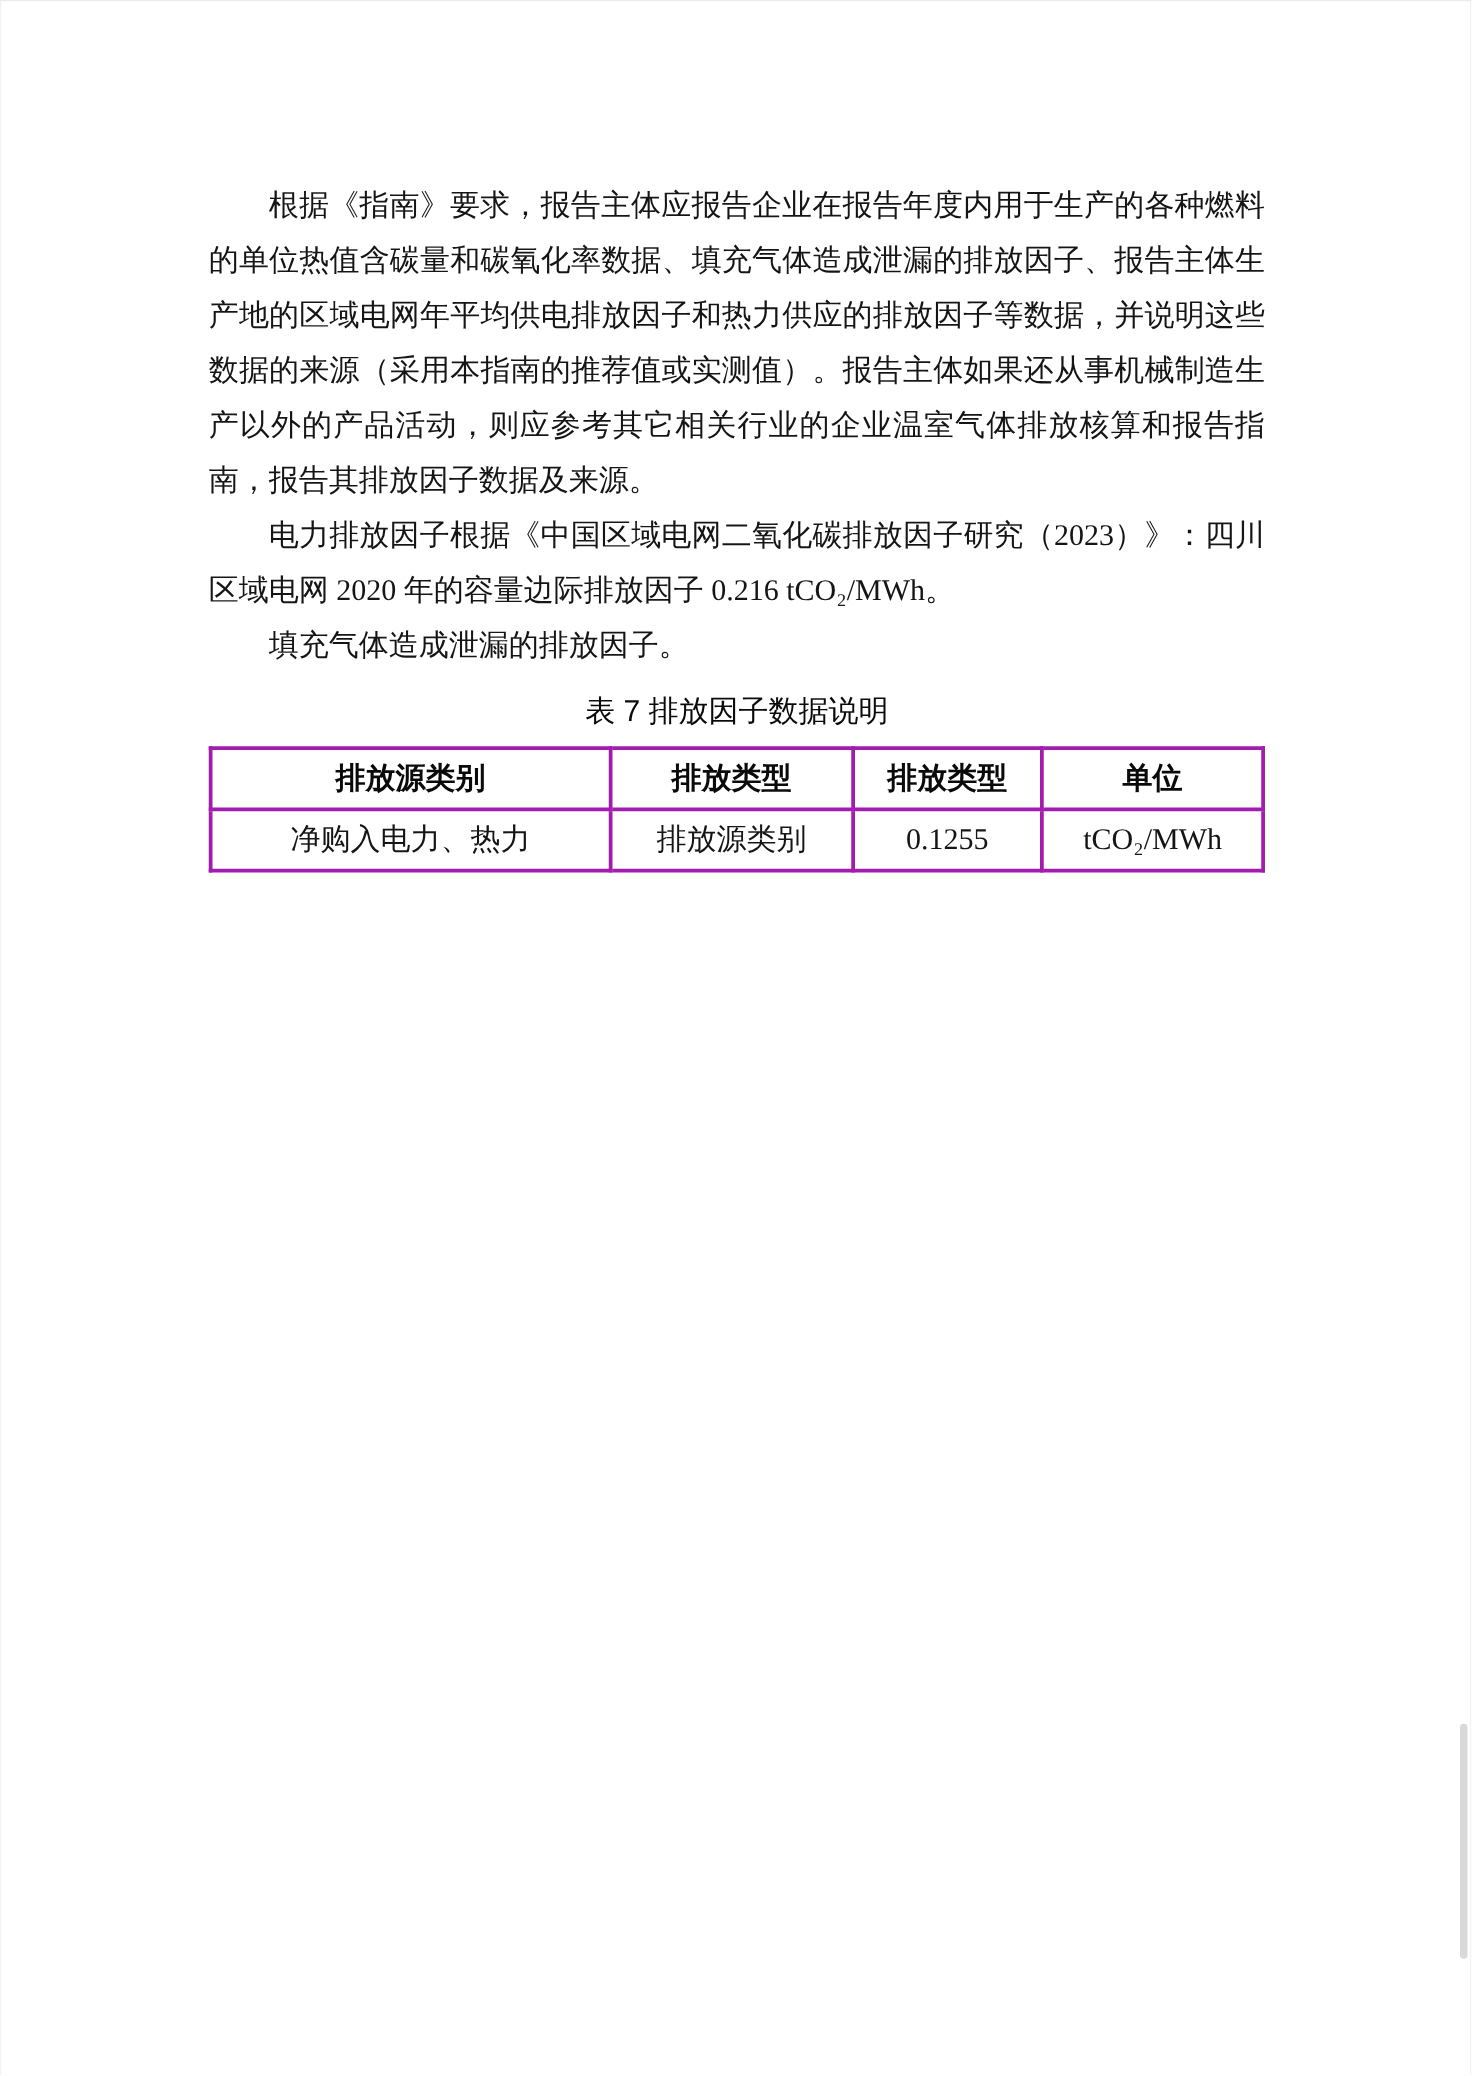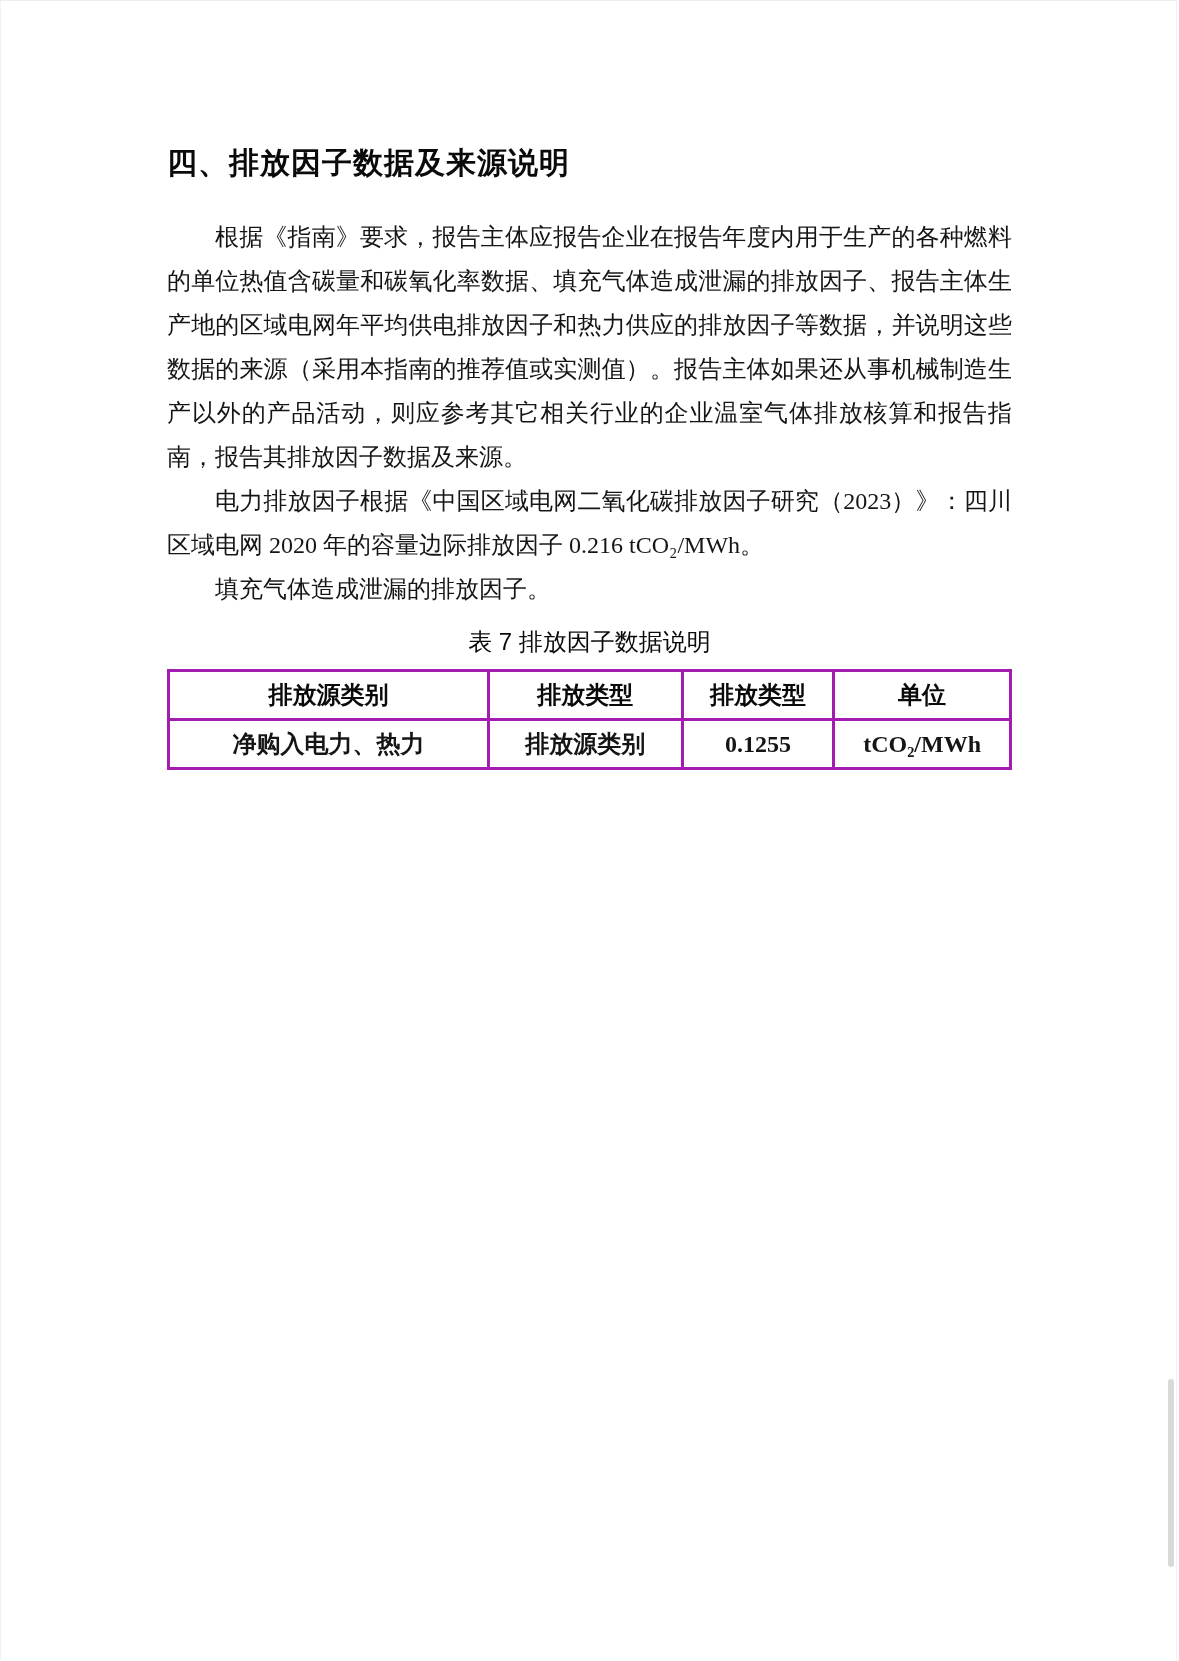--- a/index.html
+++ b/index.html
@@ -69,40 +69,39 @@
     line-height: 30px;
     padding: 0 4px;
   }
   table.ef-table th {
     font-family: "Liberation Sans", "DejaVu Sans", sans-serif;
     font-weight: 700;
     color: #0a0a0a;
   }
   table.ef-table td {
     font-family: "Liberation Serif", serif;
-    font-weight: 700;
+    font-weight: 400;
     color: #151515;
   }
   .scrollbar-thumb {
     position: absolute;
     right: 2px;
     top: 1378px;
     width: 6px;
     height: 188px;
     background: #d9d9d9;
     border-radius: 3px;
   }
 </style>
 </head>
 <body>
 
 <div class="page">
   <div class="content">
 
-    <h1 class="section-title">四、排放因子数据及来源说明</h1>
 
     <p class="para">根据《指南》要求，报告主体应报告企业在报告年度内用于生产的各种燃料的单位热值含碳量和碳氧化率数据、填充气体造成泄漏的排放因子、报告主体生产地的区域电网年平均供电排放因子和热力供应的排放因子等数据，并说明这些数据的来源（采用本指南的推荐值或实测值）。报告主体如果还从事机械制造生产以外的产品活动，则应参考其它相关行业的企业温室气体排放核算和报告指南，报告其排放因子数据及来源。</p>
 
     <p class="para">电力排放因子根据《中国区域电网二氧化碳排放因子研究（2023）》：四川区域电网 2020 年的容量边际排放因子 0.216 tCO₂/MWh。</p>
 
     <p class="para">填充气体造成泄漏的排放因子。</p>
 
     <div class="table-caption">表 7  排放因子数据说明</div>
 
     <table class="ef-table">

